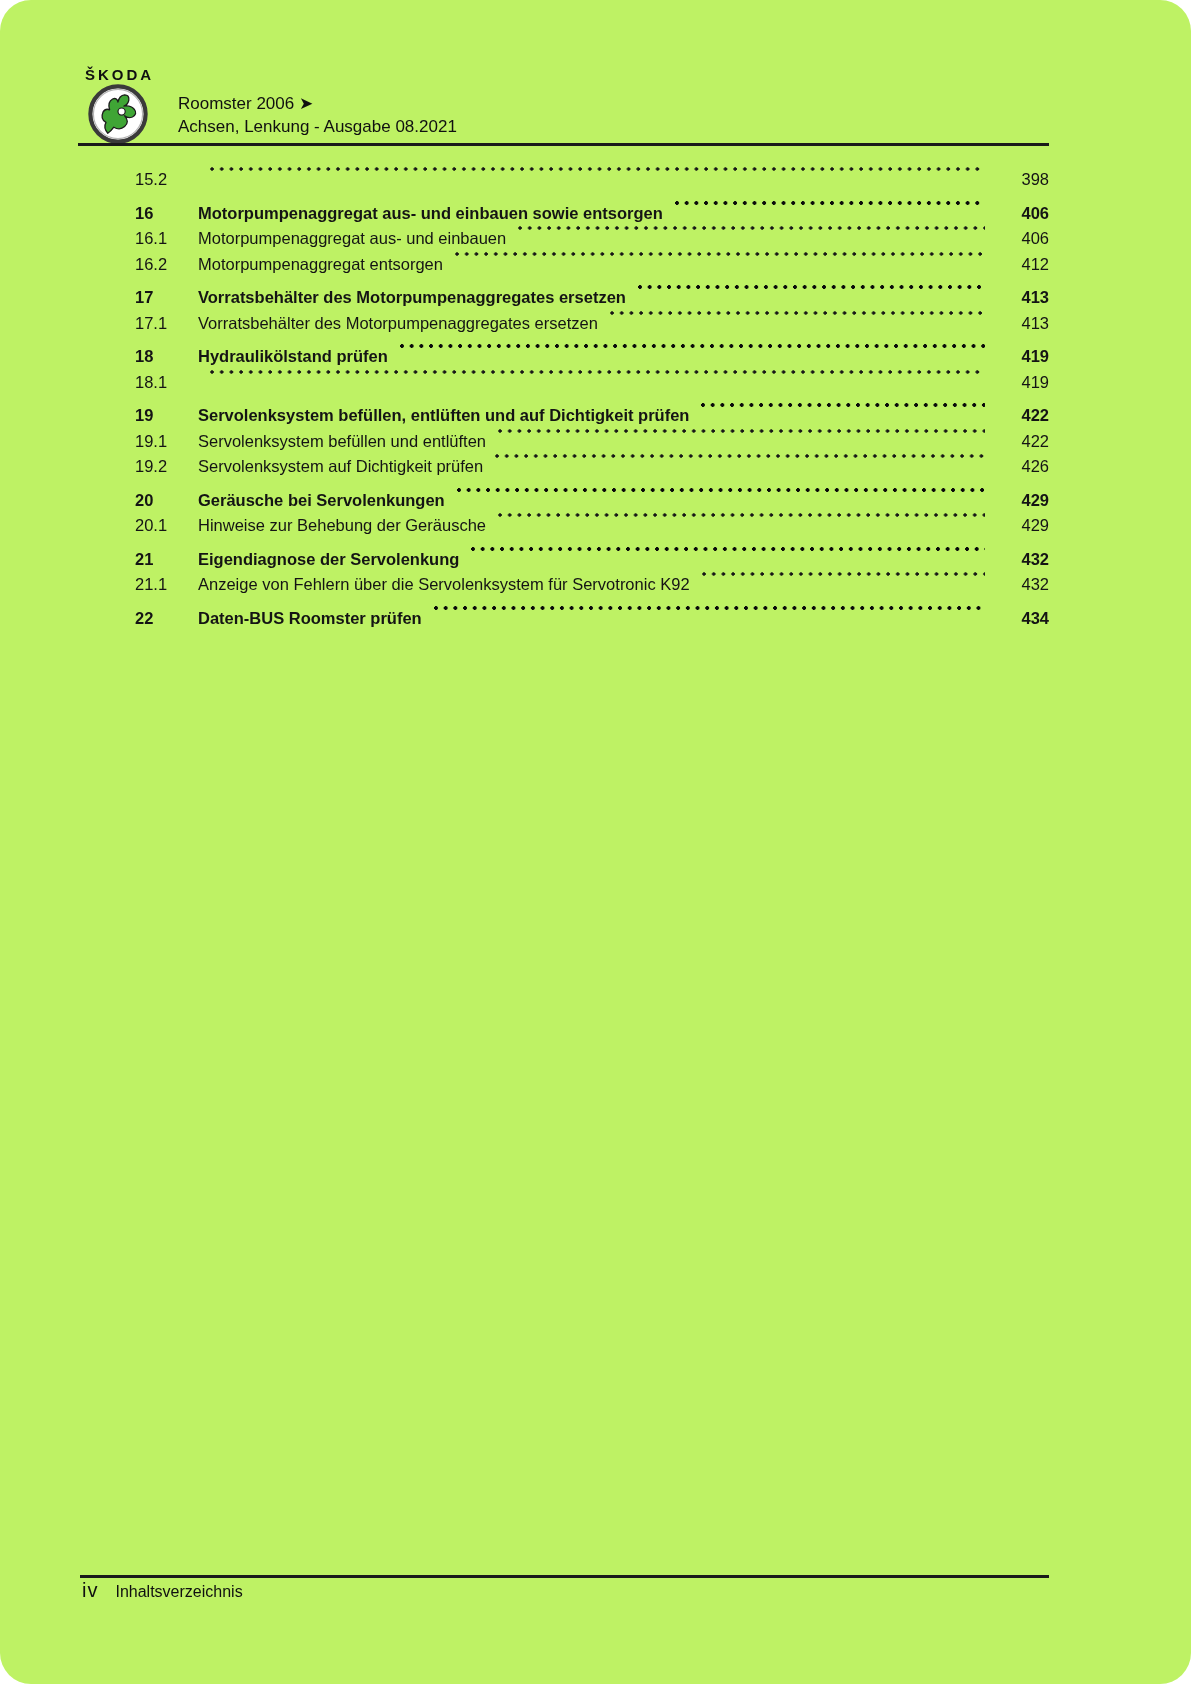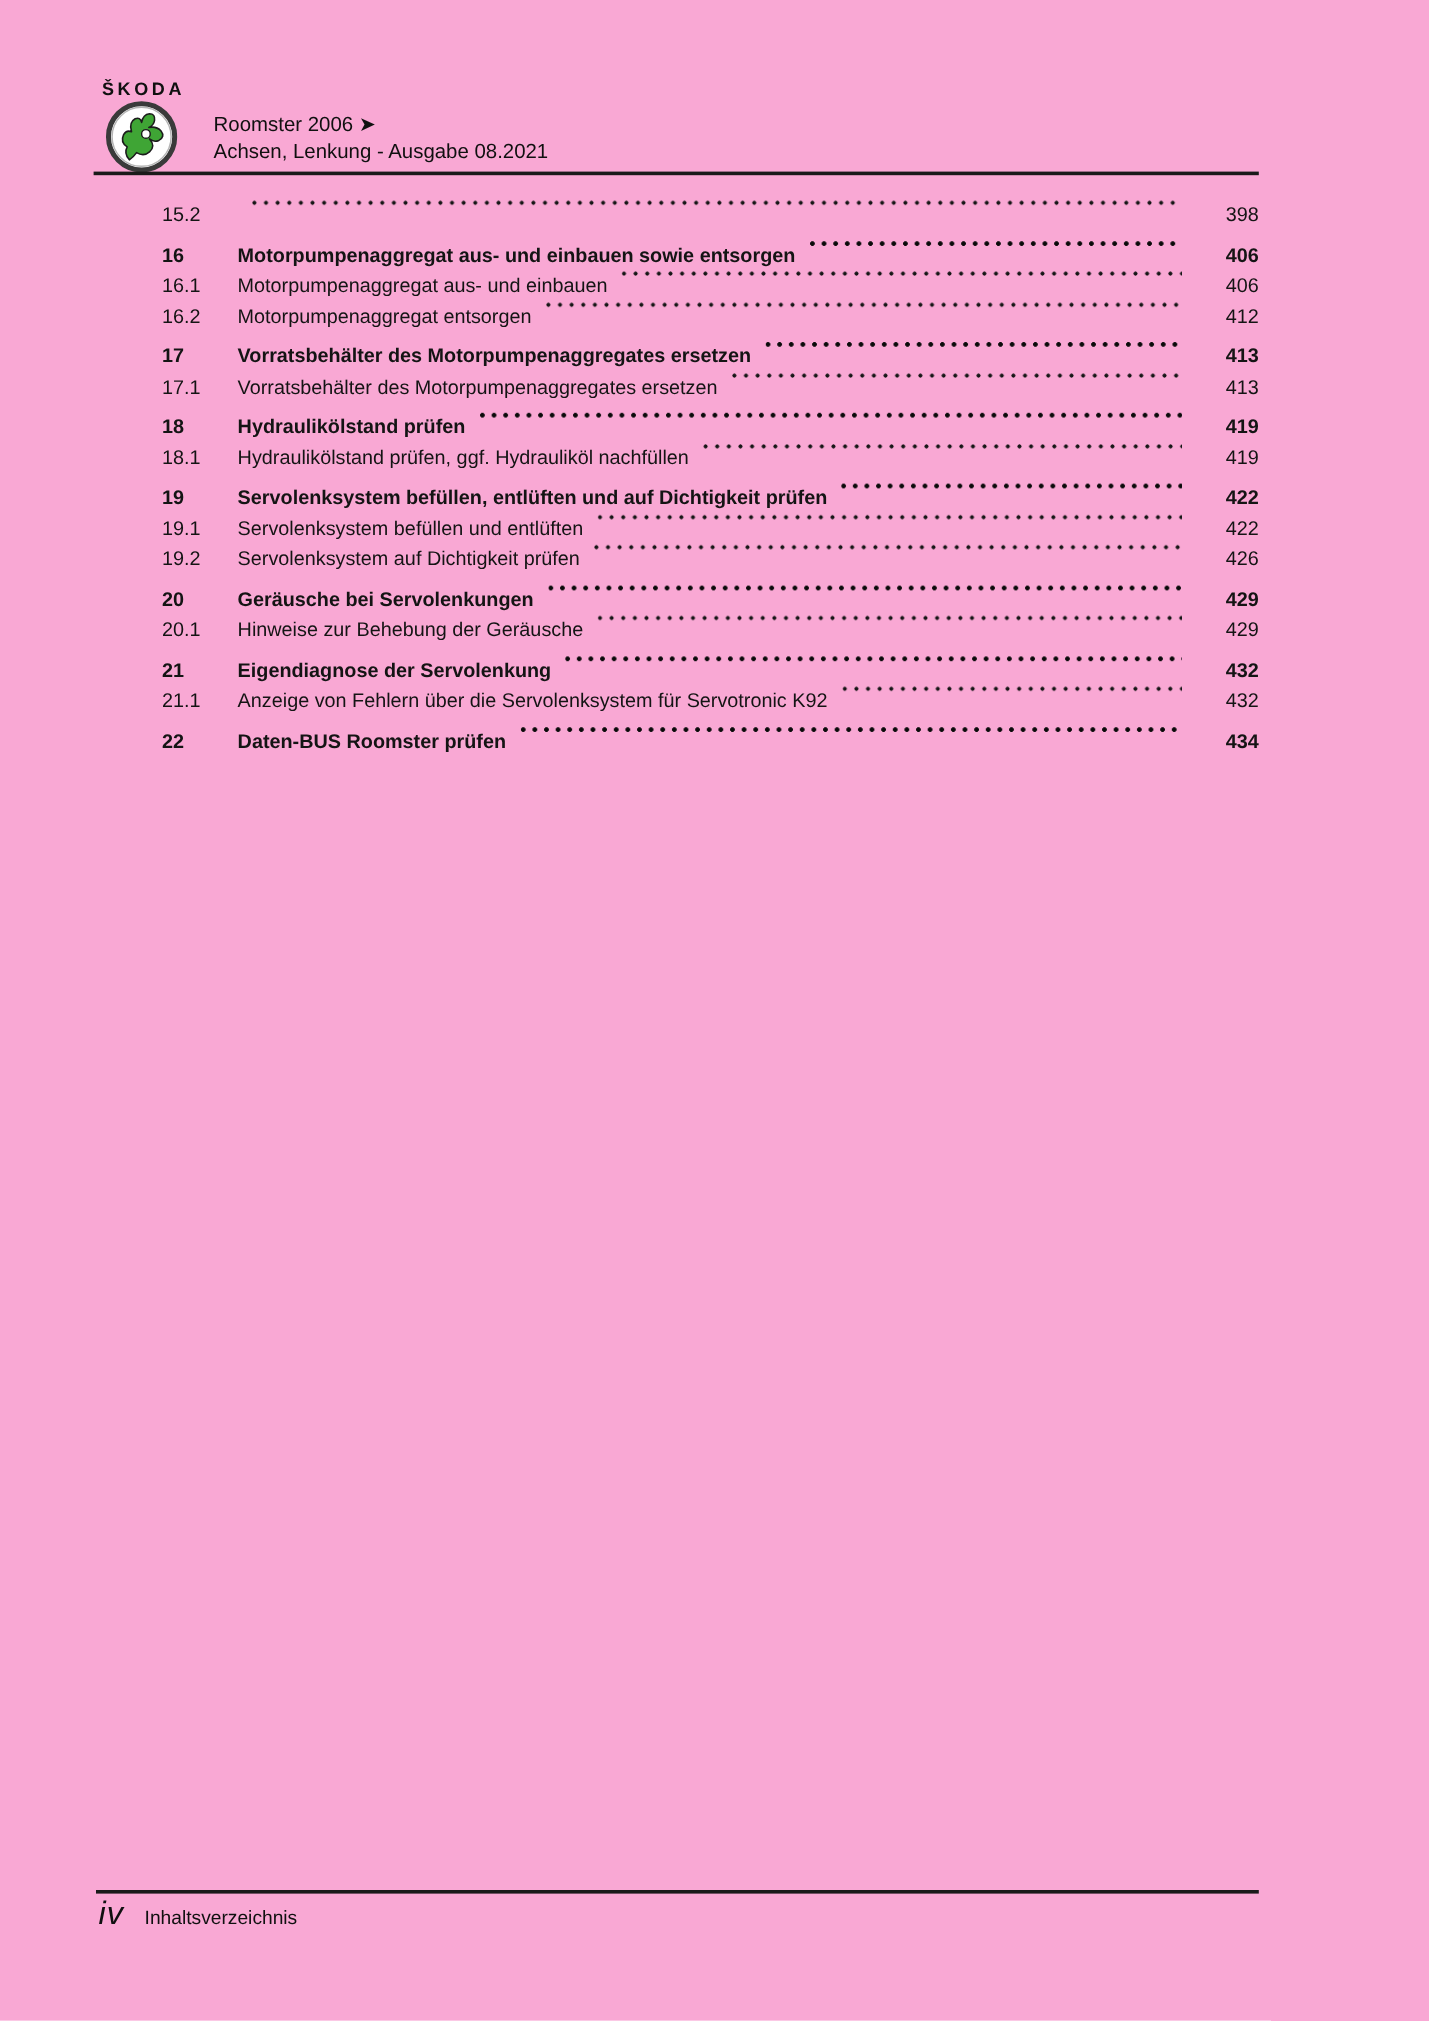--- a/index.html
+++ b/index.html
@@ -1,22 +1,23 @@
 <!DOCTYPE html>
 <html><head>
 <meta charset="utf-8">
 <style>
   html,body { margin:0; padding:0; background:#ffffff; }
   .page {
     position:relative;
     width:1191px; height:1684px;
-    background:#f9a8d4;
+    background:#bef264;
     font-family:"Liberation Sans","DejaVu Sans",sans-serif;
     color:#141414;
     overflow:hidden;
+    border-radius:31px;
   }
 
   
   .brand-word {
     position:absolute; left:85px; top:66px;
     font-size:15px; font-weight:bold; letter-spacing:3px; color:#101010;
     white-space:nowrap;
   }
   .logo {
     position:absolute; left:88px; top:84px;
@@ -51,21 +52,21 @@
     background-image:radial-gradient(circle at 2px 2px, #0a0a0a 1.7px, rgba(0,0,0,0) 2.15px);
   }
   .toc-page { flex:0 0 46px; text-align:right; }
 
   
   .footer-rule { position:absolute; left:80px; top:1575px; width:969px; height:3px; }
   .footer-row {
     position:absolute; left:82px; top:1579px;
     display:flex; align-items:baseline; gap:17px;
   }
-  .footer-page { font-size:27px; letter-spacing:1px; color:#101010;font-style:italic; }
+  .footer-page { font-size:20px; letter-spacing:1px; color:#101010; }
   .footer-section { font-size:16px; color:#101010; }
 </style>
 </head>
 <body>
 
 <div class="page">
 
   <header>
     <div class="brand-word">ŠKODA</div>
 
@@ -144,21 +145,20 @@
 
     <div class="toc-row bold">
       <span class="toc-num">18</span>
       <span class="toc-title">Hydraulikölstand prüfen</span>
       <span class="toc-leader"></span>
       <span class="toc-page">419</span>
     </div>
 
     <div class="toc-row">
       <span class="toc-num">18.1</span>
-      <span class="toc-title">Hydraulikölstand prüfen, ggf. Hydrauliköl nachfüllen</span>
       <span class="toc-leader"></span>
       <span class="toc-page">419</span>
     </div>
 
     <div class="toc-row bold">
       <span class="toc-num">19</span>
       <span class="toc-title">Servolenksystem befüllen, entlüften und auf Dichtigkeit prüfen</span>
       <span class="toc-leader"></span>
       <span class="toc-page">422</span>
     </div>

